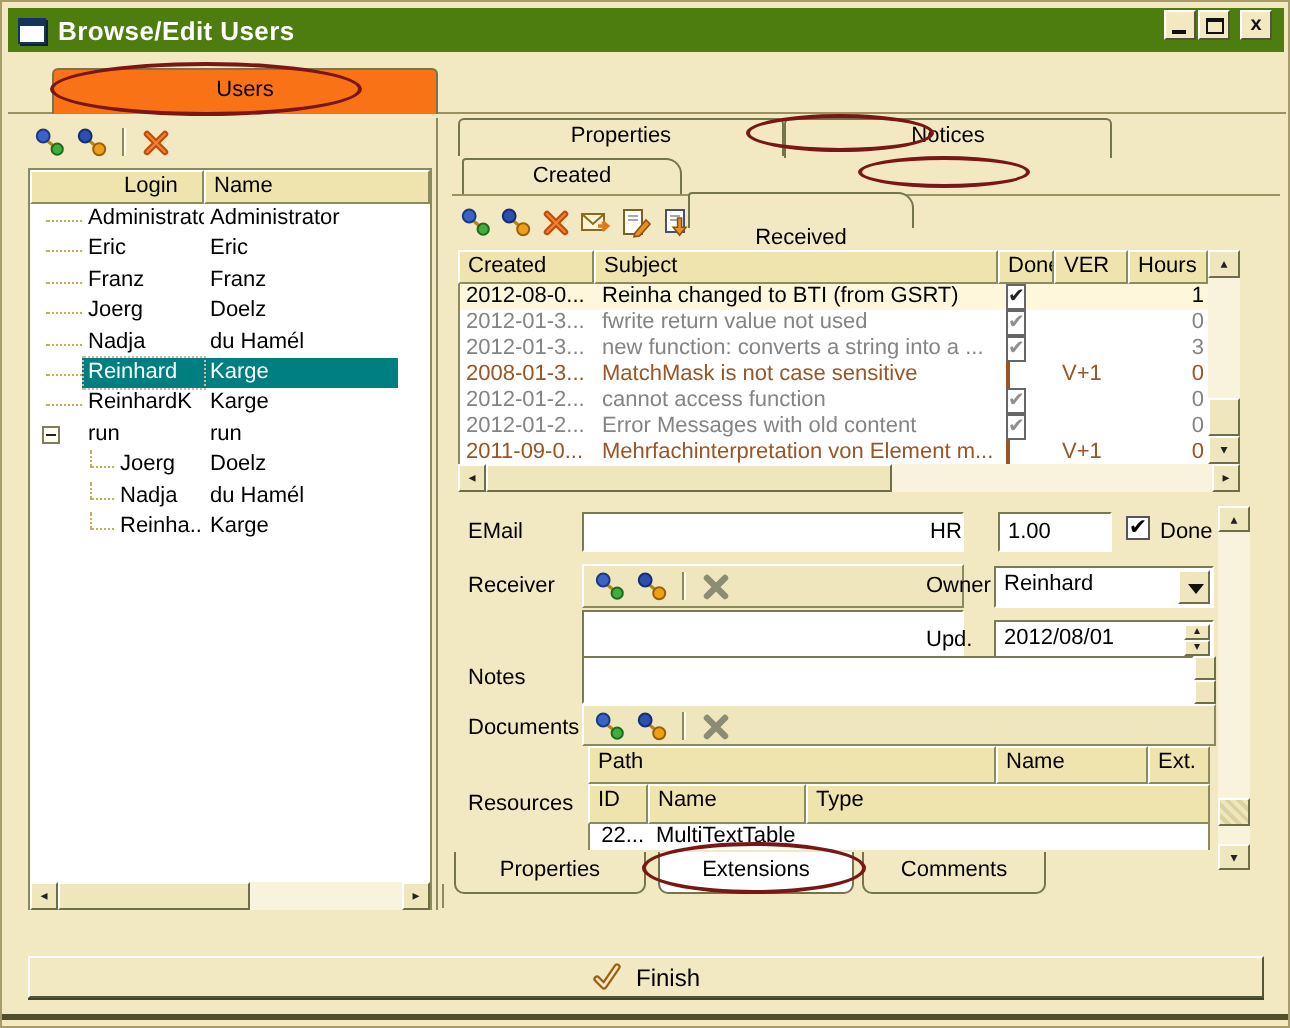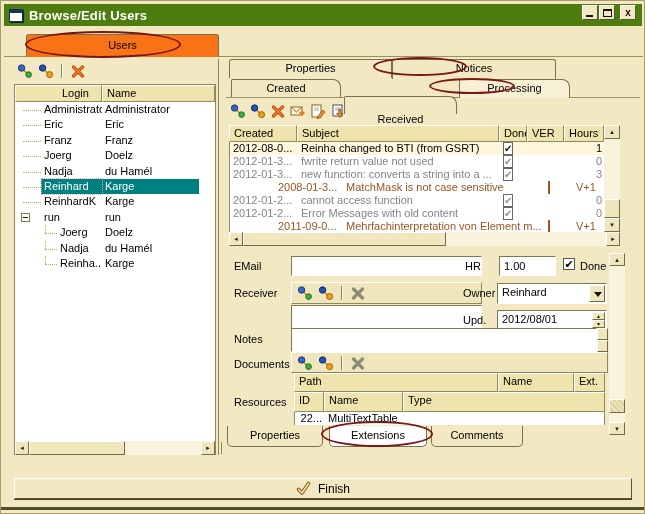--- a/index.html
+++ b/index.html
@@ -56,21 +56,21 @@
   .sthumb { background:#EFE6BE; border:1px solid; border-color:#FFFFFF #6E6E49 #6E6E49 #FFFFFF; }
   .strack { background:#F9F3DE; }
   .hatch { background:repeating-linear-gradient(45deg,#EFE6BE 0 2px,#DCD2A0 2px 4px); }
 
   
   .ngrid { display:grid; grid-template-columns:68px 202px 28px 37px 40px; }
   .nrow { height:13px; line-height:13px; }
   .ncell { padding:0 3px; overflow:hidden; white-space:nowrap; }
   .nrow.selected { background:#FFF7DC; color:#000; }
   .nrow.muted { color:#848484; }
-  .nrow.open { color:#9A5523;padding-left:45px; }
+  .nrow.open { color:#9A5523; }
   .cb { width:11px; height:11px; border:1px solid #666; background:#FFFFFF; margin:1px auto 0;
         font-size:10px; line-height:9px; text-align:center; color:#222; }
   .nrow.muted .cb { color:#909090; }
   .nrow.open .cb { border-color:#9A5523; }
 
   
   .flabel { position:absolute; white-space:nowrap; }
   .inp { position:absolute; background:#FFFFFF; border:1px solid; border-color:#7A7A52 #FFFFFF #FFFFFF #7A7A52;
          font: 11px "Liberation Sans","DejaVu Sans",sans-serif; padding:2px 4px; }
   .fieldbar { position:absolute; background:#EFE6BE; border:1px solid; border-color:#FFFFFF #8A8A5E #8A8A5E #FFFFFF;
@@ -214,21 +214,20 @@
   </div>
   <div class="line" style="left:217px; top:58px; width:1px; height:396px;"></div>
   <div class="line" style="left:220px; top:441px; width:1px; height:12px;"></div>
 
   <div class="tab" style="left:228px; top:58px; width:163px; height:19px; padding-top:2px;"><span>Properties</span></div>
   <div class="tab active" style="left:391px; top:58px; width:164px; height:20px; padding-top:2px;"><span>Notices</span></div>
 
   <div class="tabline" style="left:225px; top:96px; width:414px;"></div>
   <div class="tab" style="left:230px; top:78px; width:110px; height:18px; padding-top:2px; border-radius:2px 8px 0 0;"><span>Created</span></div>
   <div class="tab" style="left:343px; top:95px; width:113px; height:18px; padding-top:16px; border-radius:2px 8px 0 0;"><span>Received</span></div>
-  <div class="tab active" style="left:458px; top:78px; width:111px; height:19px; padding-top:2px; border-radius:2px 8px 0 0; background:#F8F0D4;"><span>Processing</span></div>
 
   <div class="tbar" style="left:229px; top:100px; height:20px; gap:4px;">
       <span class="icon16"><svg width="16" height="16" viewBox="0 0 16 16">
           <line x1="5" y1="6" x2="11" y2="11" stroke="#B8860B" stroke-width="1.6"></line>
           <circle cx="4.6" cy="5" r="3.2" fill="#3A62C8" stroke="#1C3A80"></circle>
           <circle cx="11.6" cy="11.6" r="2.8" fill="#3FAE3F" stroke="#1E6B1E"></circle>
         </svg></span>
       <span class="icon16"><svg width="16" height="16" viewBox="0 0 16 16">
           <line x1="5" y1="6" x2="11" y2="11" stroke="#B8860B" stroke-width="1.6"></line>
           <circle cx="4.6" cy="5" r="3.2" fill="#2A4FB0" stroke="#142E6E"></circle>

